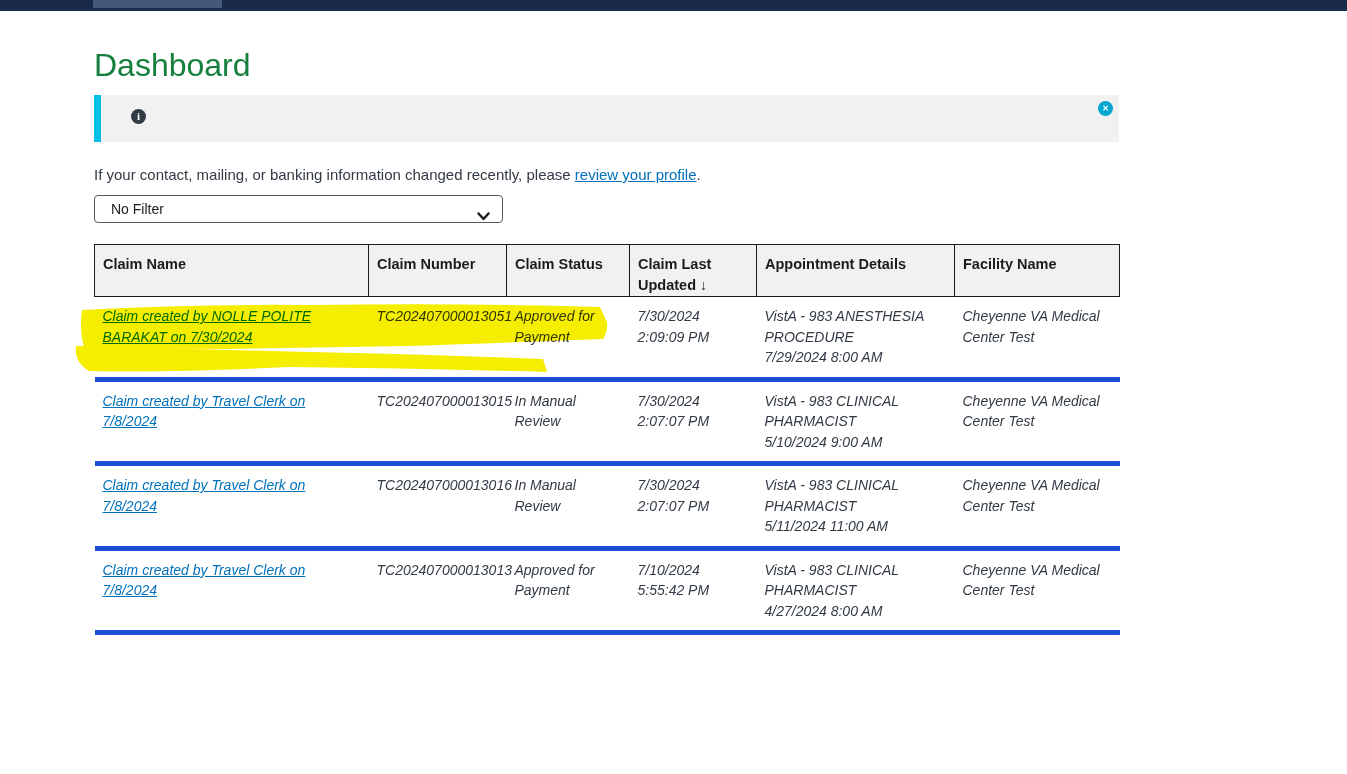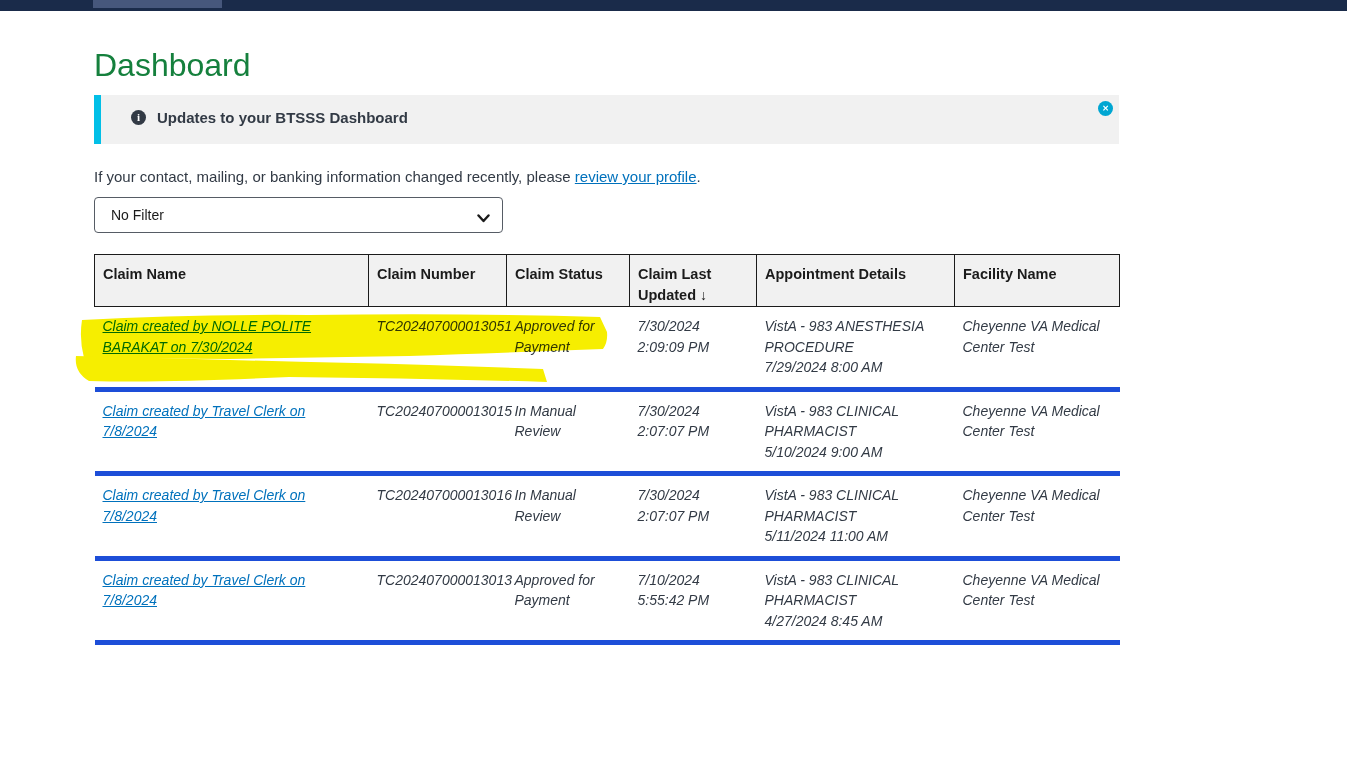--- a/index.html
+++ b/index.html
@@ -24,21 +24,21 @@
   .alert-close { position:absolute; top:6px; right:6px; width:15px; height:15px; border:none;
                  border-radius:50%; background:#00a6d2; color:#fff; font-size:8px; font-weight:700;
                  line-height:15px; text-align:center; cursor:pointer; padding:0; }
 
   .profile-note { margin-top:23px; font-size:15px; line-height:20px; }
   a.link { color:#0071bc; text-decoration:underline; cursor:pointer; }
 
   h2.claims-heading { margin-top:26px; font-size:24px; font-weight:400; color:#323a45; line-height:30px; }
 
   .filter-label { display:block; margin-top:28px; font-size:14px; color:#323a45; }
-  .filter-select { position:relative; margin-top:10px; width:409px; height:36px;
+  .filter-select { position:relative; margin-top:10px; width:409px; height:28px;
                    border:1px solid #565c65; border-radius:4px; background:#fff;
                    display:flex; align-items:center; padding:0 36px 0 16px; cursor:pointer; }
   .filter-select .value { font-size:14px; color:#1b1b1b; }
   .filter-select .chev { position:absolute; right:12px; top:11px; }
 
   .table-wrap { position:relative; margin-top:21px; }
   table.claims { border-collapse:collapse; width:1025px; table-layout:fixed; }
   thead th { background:#f1f1f1; border:1px solid #1b1b1b; text-align:left; vertical-align:top;
              padding:9px 8px 0 8px; font-size:14.5px; font-weight:700; color:#1b1b1b;
              line-height:21px; height:39px; }
@@ -57,21 +57,20 @@
 </div>
 
 <main class="content">
 
   <h1 class="page-title">Dashboard</h1>
 
   <div class="alert">
     <button class="alert-close">✕</button>
     <div class="alert-title-row">
       <span class="info-icon">i</span>
-      <span class="alert-title">Updates to your BTSSS Dashboard</span>
     </div>
   </div>
 
   <p class="profile-note"><span>If your contact, mailing, or banking information changed recently, please </span><a class="link">review your profile</a><span>.</span></p>
 
 
 
   <div class="filter-select">
     <span class="value">No Filter</span>
     <span class="chev">
@@ -136,21 +135,21 @@
           </td>
           <td>Cheyenne VA Medical Center Test</td>
         </tr>
         <tr>
           <td><a class="link">Claim created by Travel Clerk on 7/8/2024</a></td>
           <td>TC202407000013013</td>
           <td>Approved for Payment</td>
           <td>7/10/2024 5:55:42 PM</td>
           <td>
             <div>VistA - 983 CLINICAL PHARMACIST</div>
-            <div>4/27/2024 8:45 AM</div>
+            <div>4/27/2024 8:00 AM</div>
           </td>
           <td>Cheyenne VA Medical Center Test</td>
         </tr>
       </tbody>
     </table>
 
     <svg class="hl-svg" viewBox="0 0 1080 220">
       <path d="M13,66 Q120,60 240,61 Q400,59 531,63 L538,78 Q539,88 534,95 Q430,99 340,102 L160,105 L15,104 Q10,85 13,66 Z" fill="#f6ee00"></path>
       <path d="M7,102 Q200,107 360,111 L474,115 L478,128 Q350,124 220,123 Q100,129 20,127 Q5,118 7,102 Z" fill="#f6ee00"></path>
     </svg>

